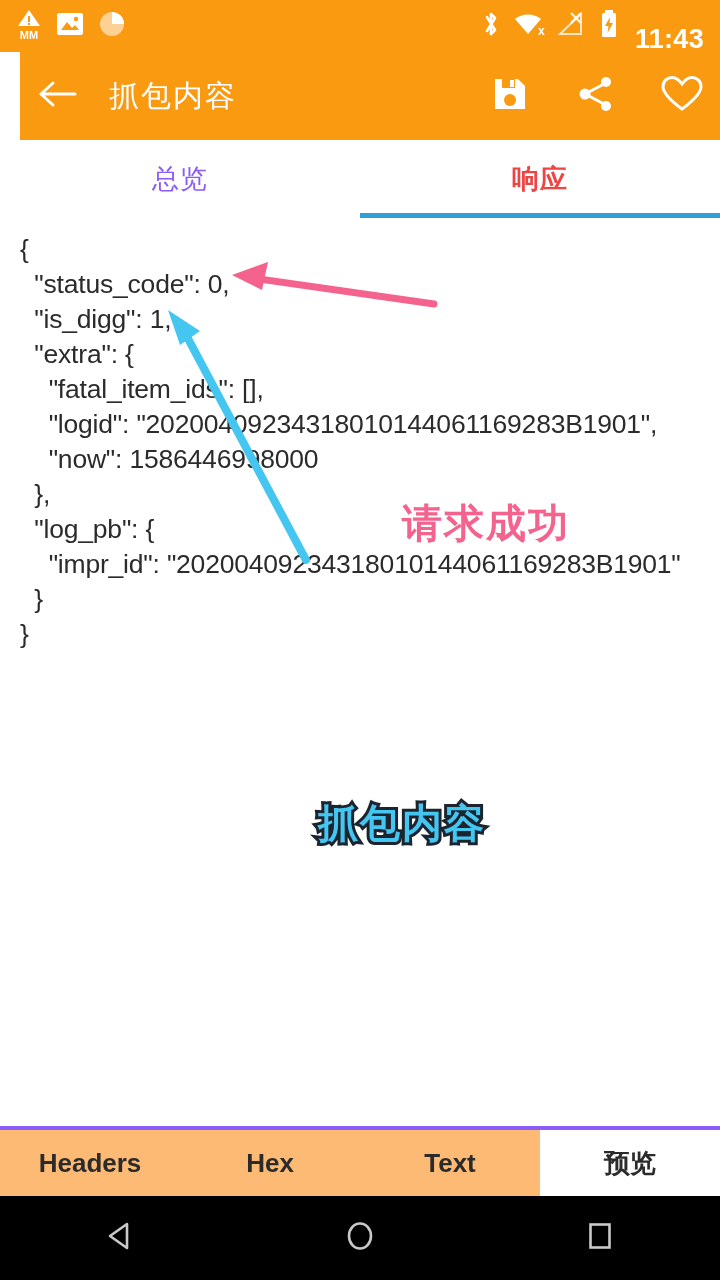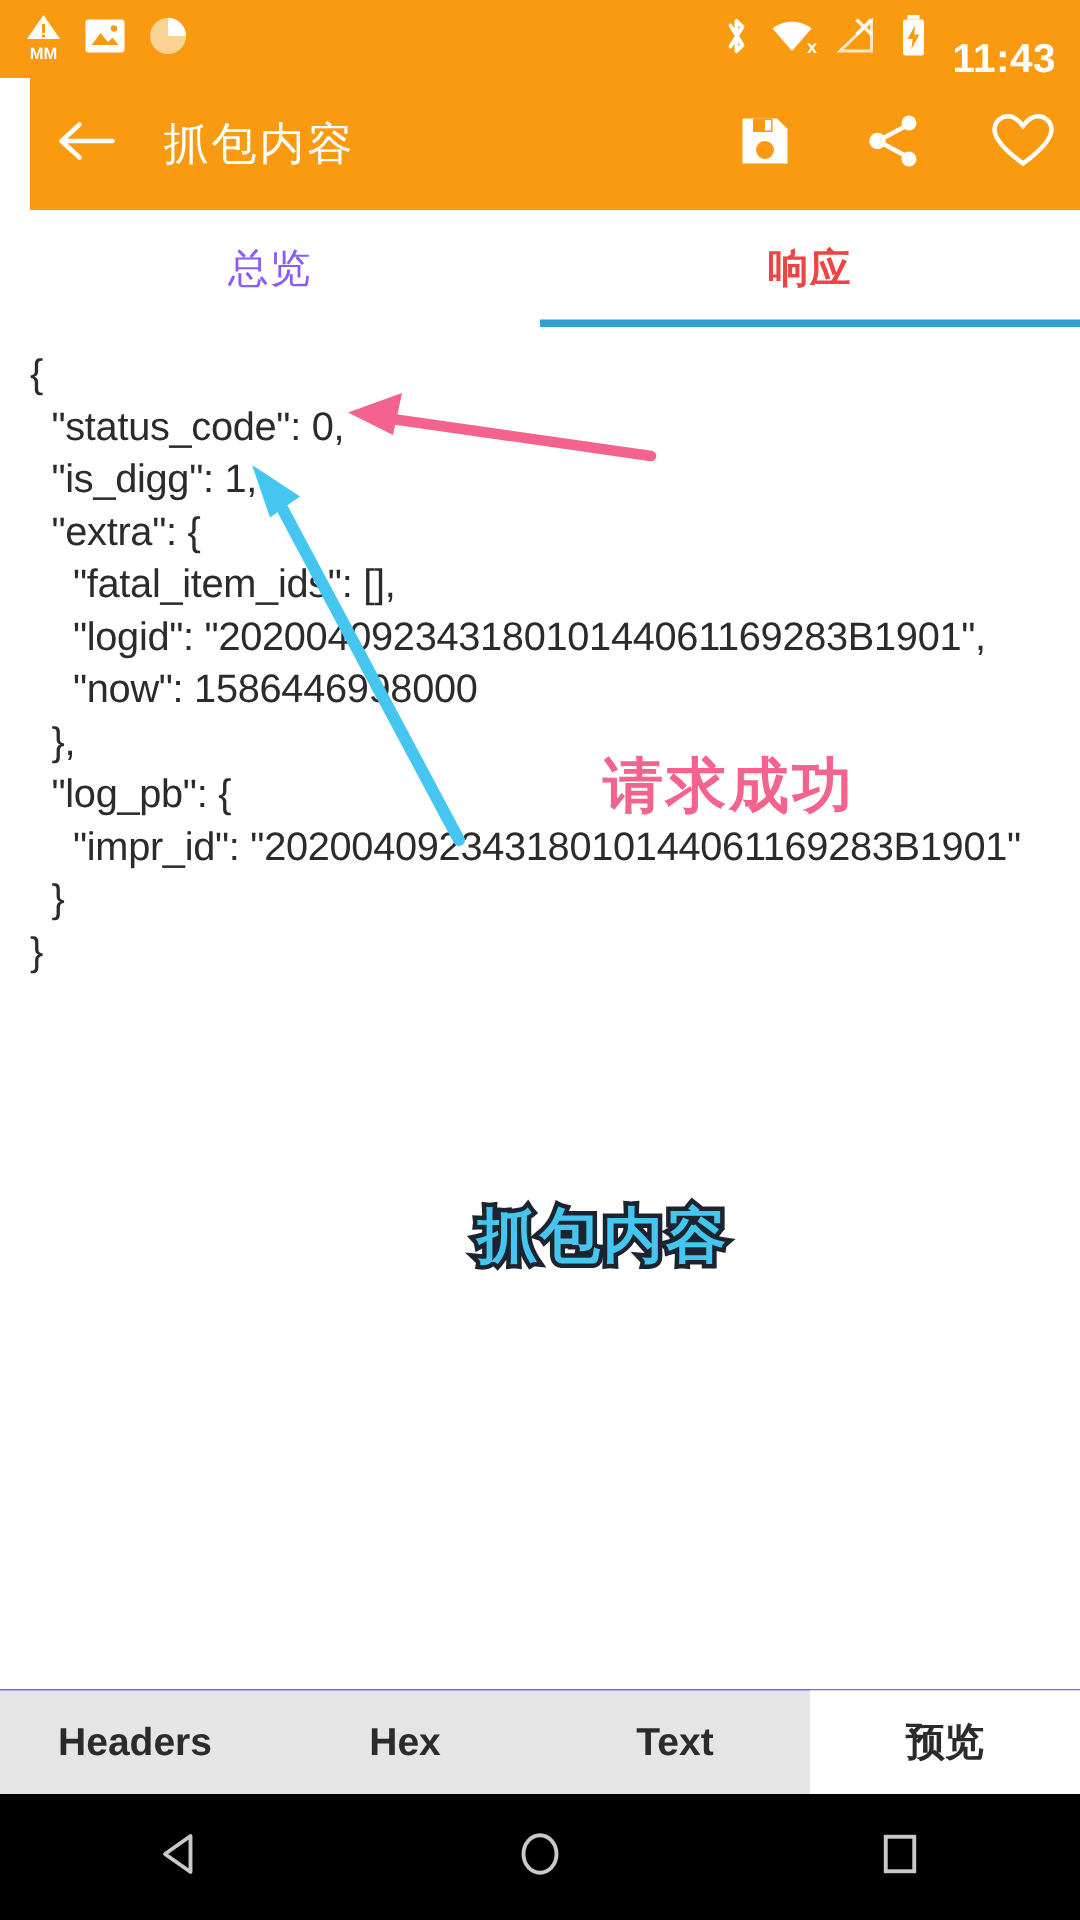--- a/index.html
+++ b/index.html
@@ -126,24 +126,24 @@
   .anno-cyan {
     left: 318px; top: 578px;
     color: #45c6f0;
     -webkit-text-stroke: 6px #1c2430;
     paint-order: stroke fill;
   }
 
   
   .bottom-tabs {
     height: 70px;
-    background: #e5e5e5;
-    display: flex;
-    flex: 0 0 auto;
-    border-top: 1px solid #8b5cf6;
+    background: #fdba74;
+    display: flex;
+    flex: 0 0 auto;
+    border-top: 4px solid #8b5cf6;
   }
   .bottom-tab {
     flex: 1 1 0;
     display: flex;
     align-items: center;
     justify-content: center;
     cursor: pointer;
   }
   .bottom-tab span {
     font-size: 26px;

